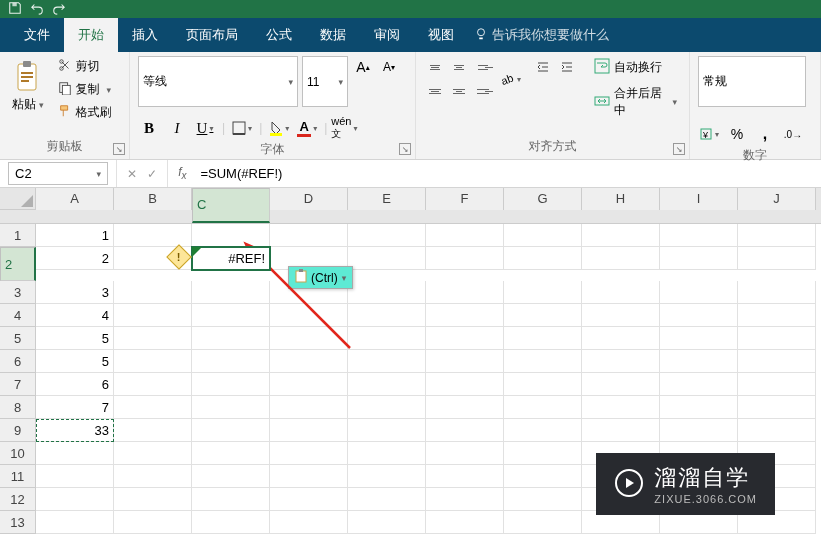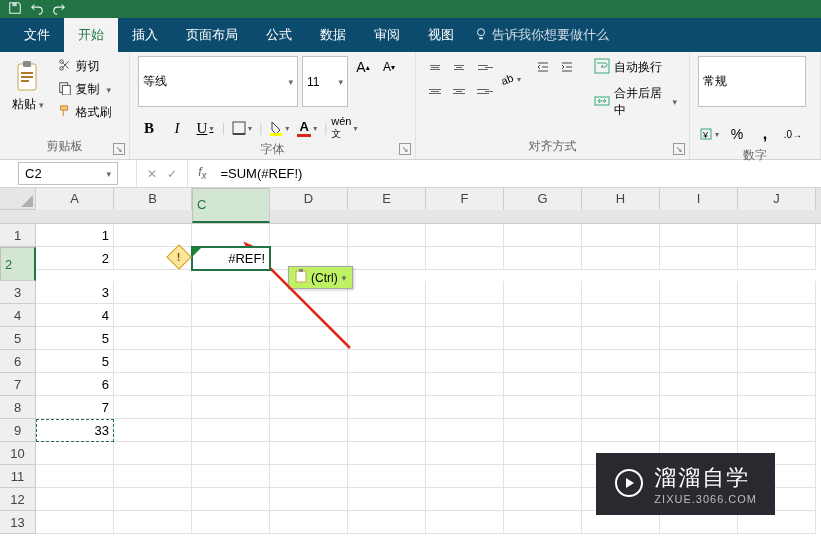--- a/index.html
+++ b/index.html
@@ -145,21 +145,21 @@
   display: flex;
   align-items: center;
   border-bottom: 1px solid #d4d4d4;
   background: #fff;
   height: 28px;
 }
 .namebox {
   width: 100px;
   border: 1px solid #c0c0c0;
   padding: 3px 6px;
-  margin: 2px 18px;
+  margin: 2px 8px;
   font-size: 13px;
   display: flex;
   justify-content: space-between;
   align-items: center;
 }
 .fx-btns { display: flex; gap: 10px; padding: 0 10px; color: #999; border-left:1px solid #e1e1e1; border-right:1px solid #e1e1e1; height:100%; align-items:center;}
 .fx-btns span { cursor: pointer; }
 .fx-label { font-style: italic; padding: 0 10px; color: #666; }
 .formula-input {
   flex: 1;
@@ -243,21 +243,21 @@
   border: 1px solid #c9a227;
   transform: rotate(45deg);
   display: flex;
   align-items: center;
   justify-content: center;
 }
 .error-tag span { transform: rotate(-45deg); font-weight: bold; color:#7a5c00; font-size:11px;}
 .paste-smart {
   position: absolute;
   border: 1px solid #a8a8a8;
-  background: #bef264;
+  background: #5eead4;
   box-shadow: 1px 1px 3px rgba(0,0,0,.2);
   padding: 2px 6px;
   font-size: 12px;
   display: flex;
   align-items: center;
   gap: 4px;
 }
 .arrow-annot {
   position: absolute;
   pointer-events: none;

